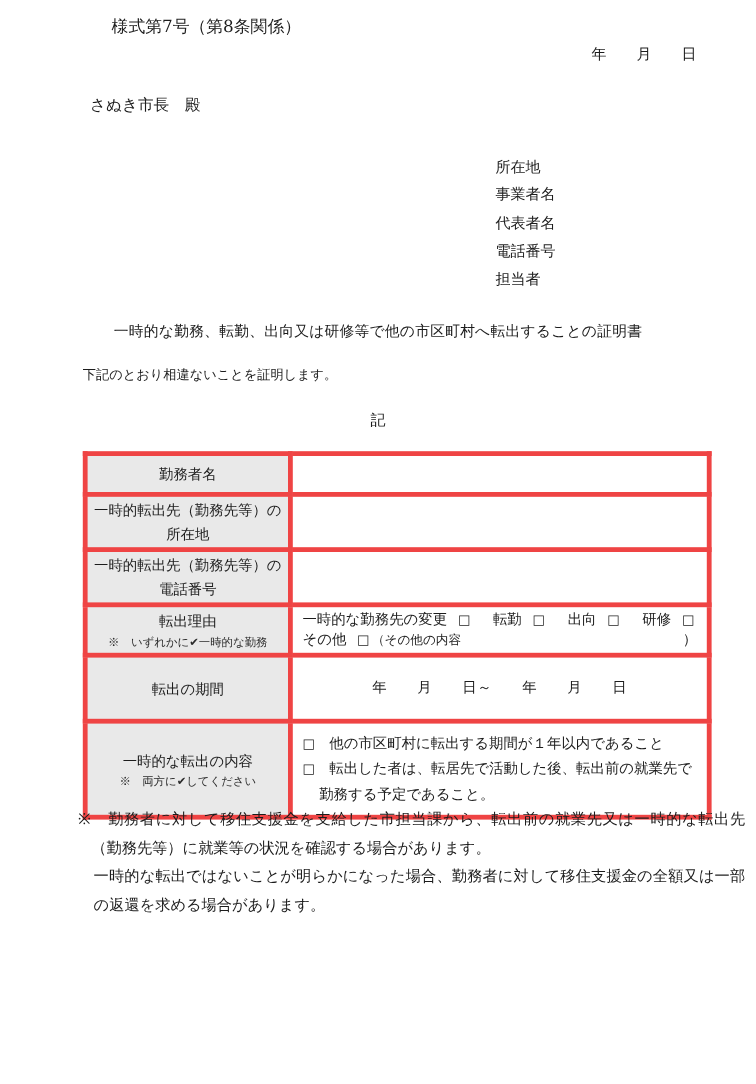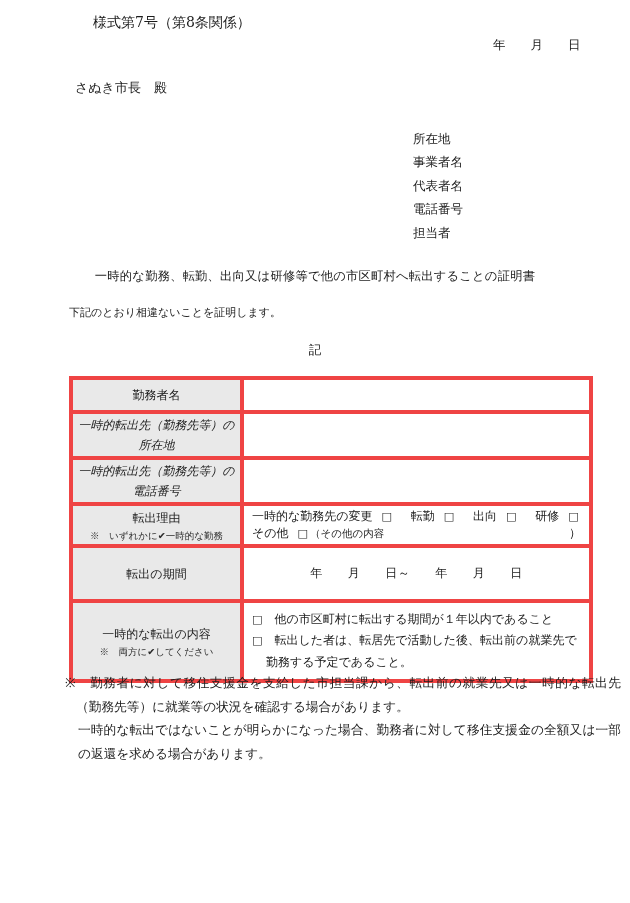--- a/index.html
+++ b/index.html
@@ -21,21 +21,21 @@
   table.cert {
     position:absolute; left:69px; top:376px; width:524px;
     border-collapse:collapse; table-layout:fixed;
   }
   table.cert td { border:4px solid #ef4444; font-size:12px; vertical-align:middle; }
   td.lbl { background:#e9e9e9; text-align:center; padding:1px 1px; }
   .lbl-main { line-height:20px; }
   .lbl-note { font-size:9.5px; line-height:15px; color:#2b2b2b; }
   td.val { padding:2px 8px; background:#ffffff; }
 
-  tr.h34 { height:34px; } tr.h43 { height:43px;font-style:italic; } tr.h37 { height:37px; }
+  tr.h34 { height:34px; } tr.h43 { height:43px; } tr.h37 { height:37px; }
   tr.h55 { height:55px; } tr.h80 { height:80px; }
 
   .cb { font-family:"DejaVu Sans","Liberation Sans",sans-serif; font-size:11px; }
   .reason-cell { padding:3px 7px 2px 7px; }
   .r-line1 { line-height:16px; white-space:nowrap; }
   .r-line1 .opt { margin-right:15px;text-align:center; }
   .r-line1 .opt:last-child { margin-right:0; }
   .opt .cb { margin-left:9px; }
   .r-line2 { display:flex; justify-content:space-between; align-items:baseline; line-height:16px; }
   .r-line2 .cb { margin-left:9px; margin-right:2px; }

